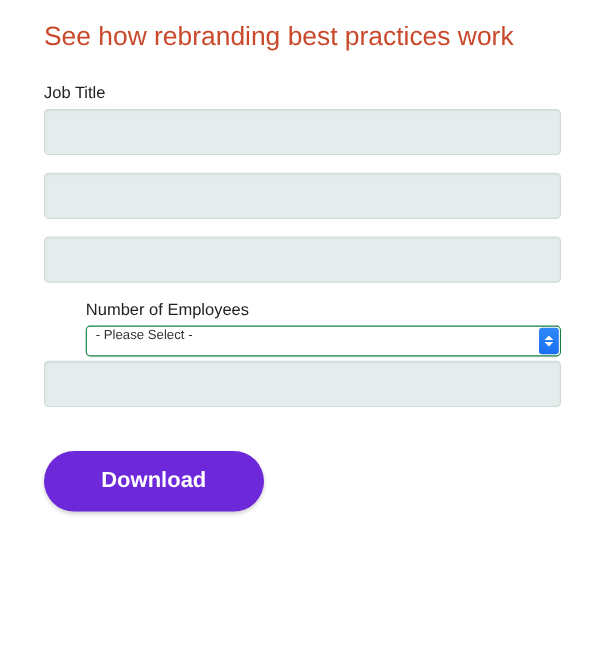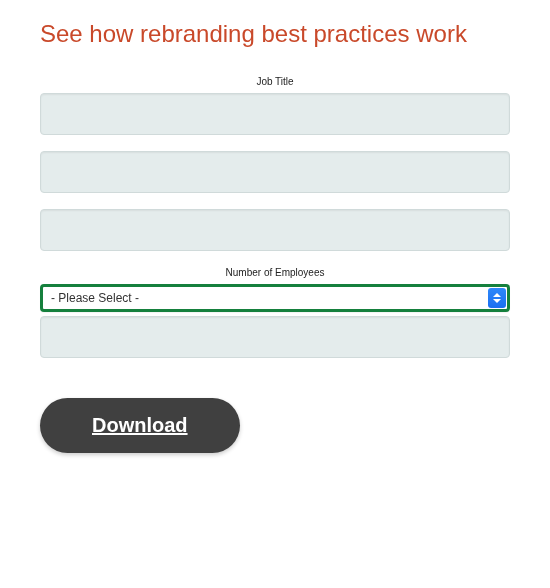--- a/index.html
+++ b/index.html
@@ -14,47 +14,45 @@
     .heading {
       color: #c9492a;
       font-size: 24px;
       font-weight: 400;
       margin-bottom: 28px;
     }
     .field {
       margin-bottom: 16px;
     }
     .field-label {
-      font-size: 10px;
+      font-size: 15px;
       color: #222;
       margin-bottom: 6px;
       display: block;
       font-weight: 400;
-      text-align: center;
     }
     .text-input {
       width: 100%;
       height: 42px;
       background: #e4ecec;
       border: 1px solid #d0dada;
       border-radius: 4px;
       padding: 8px 10px;
       font-size: 14px;
       box-shadow: inset 0 1px 2px rgba(0,0,0,0.06), 0 1px 0 rgba(255,255,255,0.6);
     }
 
     .select-wrap {
       position: relative;
       width: 100%;
       height: 28px;
-      border: 3px solid #15803d;
+      border: 1px solid #15803d;
       border-radius: 4px;
       background: #fff;
       display: flex;
-      align-items: center;
       padding-left: 8px;
       box-shadow: 0 1px 1px rgba(0,0,0,0.05);
     }
     .select-wrap select {
       position: absolute;
       inset: 0;
       opacity: 0;
       width: 100%;
       height: 100%;
       cursor: pointer;
@@ -79,34 +77,33 @@
       pointer-events: none;
     }
     .select-stepper .chev {
       width: 0; height: 0;
       border-left: 4px solid transparent;
       border-right: 4px solid transparent;
     }
     .select-stepper .chev-up { border-bottom: 4px solid #fff; margin-bottom: 2px; }
     .select-stepper .chev-down { border-top: 4px solid #fff; }
 
-    .field-tight { margin-bottom: 4px; }
+    .field-tight { margin-bottom: 4px; margin-left: 38px; }
 
     .download-btn {
       margin-top: 24px;
-      background: #404040;
+      background: #6d28d9;
       color: #fff;
       border: none;
       border-radius: 999px;
       padding: 16px 52px;
       font-size: 20px;
       font-weight: 700;
       cursor: pointer;
       box-shadow: 0 2px 4px rgba(0,0,0,0.2);
-      text-decoration: underline;
     }
   </style>
 </head>
 <body>
 
 
 
 <h2 class="heading">See how rebranding best practices work</h2>
 
 <div class="field">

